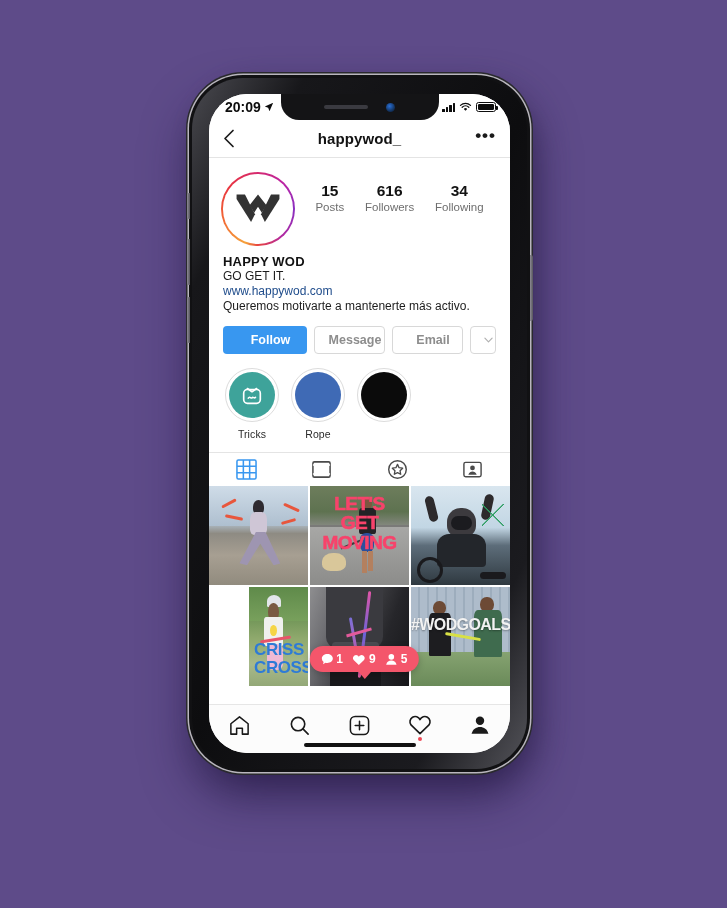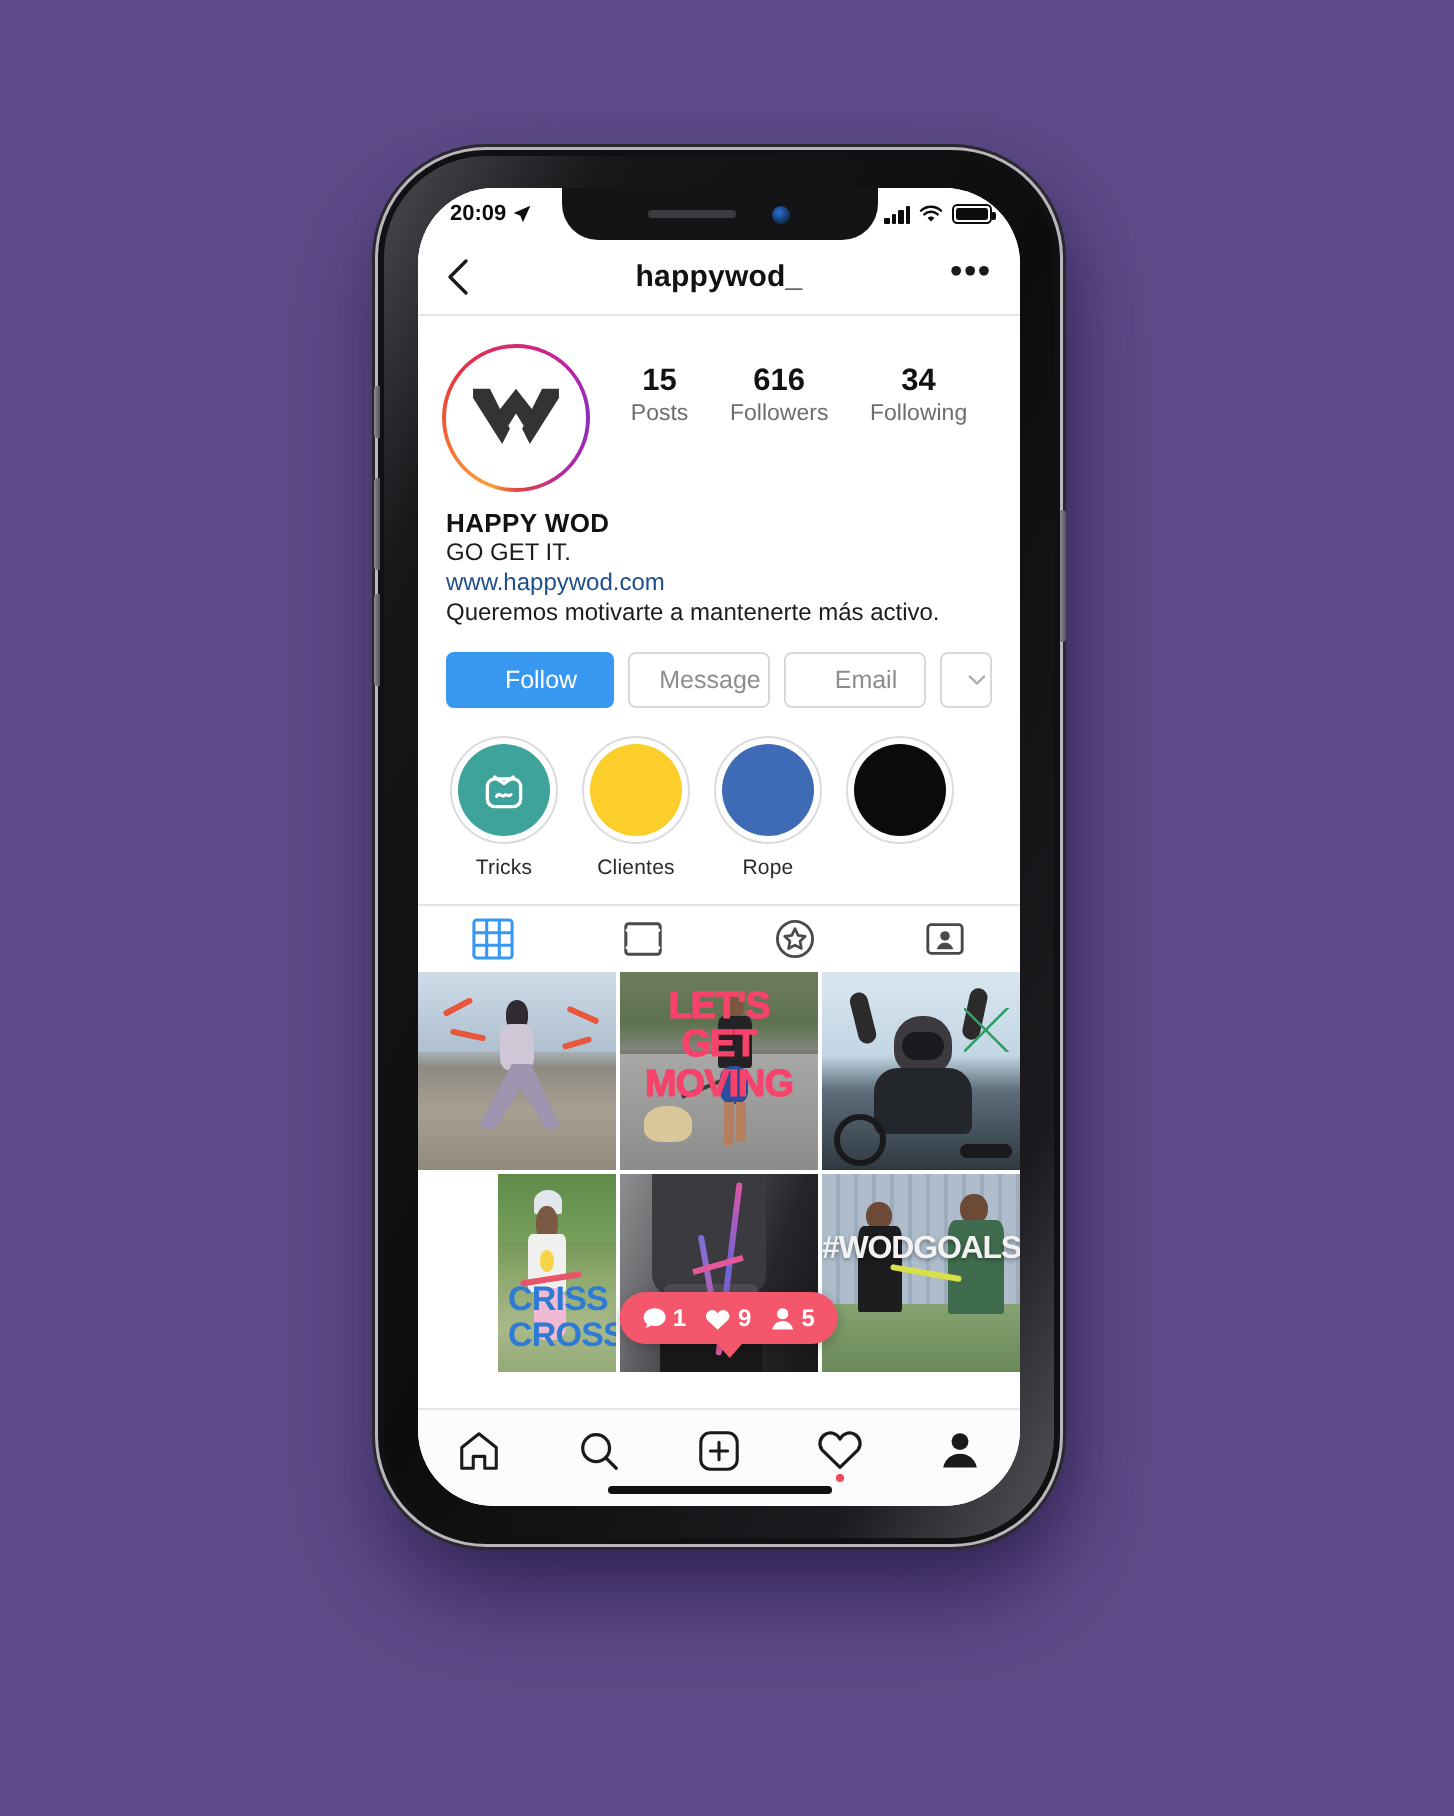--- a/index.html
+++ b/index.html
@@ -91,21 +91,21 @@
   }
 
   
   #status-bar {
     position: relative;
     height: 26px;
     display: flex; align-items: center; justify-content: space-between;
     padding: 0 14px 0 16px;
     background: #fff;
     z-index: 55;
-    font-size: 11px; font-weight: bold; color: #0d0d0d;
+    font-size: 14px; font-weight: bold; color: #0d0d0d;
   }
   #status-left { display: flex; align-items: center; gap: 3px; }
   #status-right { display: flex; align-items: flex-end; gap: 4px; }
 
   .sig-bars { display: flex; align-items: flex-end; gap: 1.3px; height: 9px; }
   .sig-bars i { width: 2.2px; background: #0d0d0d; border-radius: .5px; display: block; }
   .sig-bars i:nth-child(1){ height: 3px; }
   .sig-bars i:nth-child(2){ height: 5px; }
   .sig-bars i:nth-child(3){ height: 7px; }
   .sig-bars i:nth-child(4){ height: 9px; }
@@ -172,21 +172,21 @@
   #bio-name { font-size: 13px; font-weight: bold; color: #121212; letter-spacing:.2px; }
   #bio-tag  { font-size: 12px; color: #1c1c1c; margin-top: 0; }
   #bio-desc { font-size: 12px; color: #1c1c1c; margin-top: 1px; }
   #bio-link { font-size: 12px; color: #204d8c; margin-top: 1px; font-weight: 500; }
 
   
   #actions { display:flex; align-items:center; gap: 7px; padding: 13px 14px 0 14px; }
   .act-btn {
     height: 28px; border-radius: 4px;
     display:flex; align-items:center; justify-content:center;
-    font-size: 12.5px; font-weight: normal; padding-left: 11px;
+    font-size: 12.5px; font-weight: bold; padding-left: 11px;
   }
   #follow-button { flex: 0 0 84px; background:#3897F0; color:#fff; }
   #message-button, #email-button {
     flex: 1; background:#fff; border:1px solid #d8d8d8; color:#8d8d8d;
   }
   #more-options-button {
     flex: 0 0 26px; background:#fff; border:1px solid #d8d8d8;
     display:flex; align-items:center; justify-content:center;
   }
 
@@ -377,26 +377,20 @@
                 <rect x="4" y="7" width="18" height="15" rx="4" stroke="#fff" stroke-width="1.8" fill="none"></rect>
                 <path d="M8 6 13 9.5 18 6" stroke="#fff" stroke-width="1.8" fill="none" stroke-linecap="round" stroke-linejoin="round"></path>
                 <path d="M9 16.5c1.6-3 2.8 1.2 4.2-.6 1-1.3 2.2 1.4 3.6-.4" stroke="#fff" stroke-width="1.7" fill="none" stroke-linecap="round"></path>
               </svg>
             </div>
           </div>
           <div class="hl-label">Tricks</div>
         </div>
 
 
-        <div class="highlight">
-          <div class="hl-ring">
-            <div class="hl-circle" style="background:#FBCE2B"></div>
-          </div>
-          <div class="hl-label">Clientes</div>
-        </div>
 
         <div class="highlight">
           <div class="hl-ring">
             <div class="hl-circle" style="background:#3F6AB5"></div>
           </div>
           <div class="hl-label">Rope</div>
         </div>
 
         <div class="highlight">
           <div class="hl-ring">

